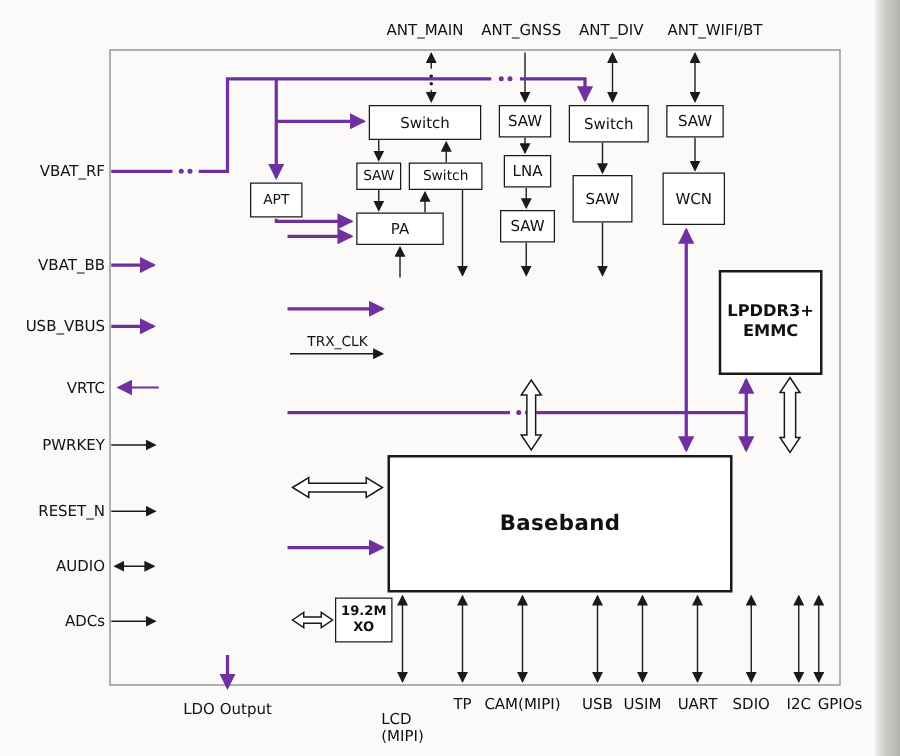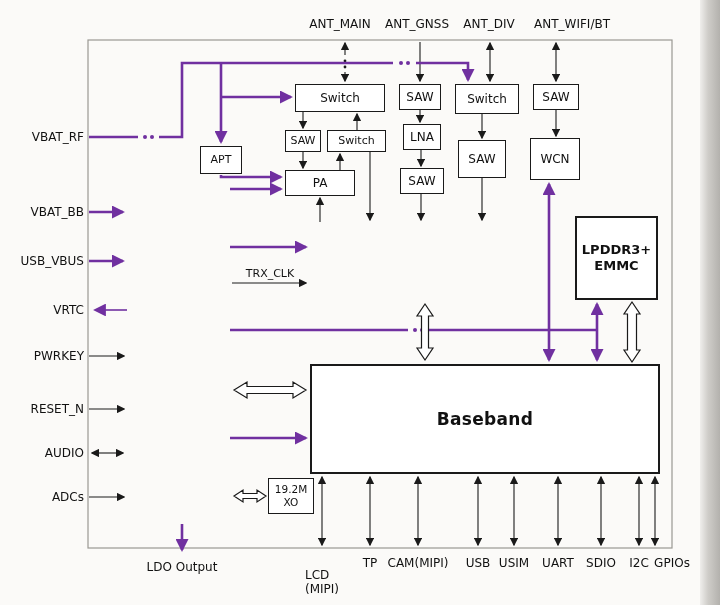--- a/index.html
+++ b/index.html
@@ -9,21 +9,21 @@
   .edge-strip { position:absolute; top:0; right:0; width:20px; height:605px;
     background:linear-gradient(to right,#efeeec,#cfcdc9 40%,#b3b1ad); }
   svg.wires { position:absolute; left:0; top:0; }
   .blk { position:absolute; display:flex; align-items:center; justify-content:center;
     background:#ffffff; border:1px solid #1a1a1a; font-size:12px; text-align:center;
     white-space:pre-line; line-height:1.2; }
   .blk.bold { font-weight:bold; font-size:17px; letter-spacing:.3px; }
   .blk.b2 { border-width:2px; }
   .blk.purple { border:2px solid #7030a0; }
   .blk.sm { font-size:11px; }
-  .blk.xs { font-size:10.5px; }
+  .blk.xs { font-size:10.5px;font-weight:bold; }
   .blk.mem { font-weight:bold; font-size:13px; }
   .lbl { position:absolute; font-size:12px; white-space:pre-line; }
   .lbl.c { transform:translateX(-50%); }
   .lbl.r { text-align:right; }
   .lbl.tiny { font-size:11px; }
 </style>
 </head>
 <body>
 
 <div class="stage">
@@ -135,21 +135,21 @@
   <div class="blk sm" style="left:285px;top:130px;width:36px;height:22px">SAW</div>
   <div class="blk sm" style="left:327px;top:130px;width:59px;height:22px">Switch</div>
   <div class="blk" style="left:403px;top:124px;width:38px;height:26px">LNA</div>
   <div class="blk" style="left:458px;top:140px;width:48px;height:38px">SAW</div>
   <div class="blk" style="left:530px;top:138px;width:50px;height:42px">WCN</div>
   <div class="blk sm" style="left:200px;top:146px;width:42px;height:28px">APT</div>
   <div class="blk" style="left:285px;top:170px;width:70px;height:26px">PA</div>
   <div class="blk" style="left:400px;top:168px;width:44px;height:26px">SAW</div>
   <div class="blk mem b2" style="left:575px;top:216px;width:83px;height:84px">LPDDR3+
 EMMC</div>
-  <div class="blk bold b2" style="left:310px;top:364px;width:350px;height:110px">Baseband</div>
+  <div class="blk bold b2" style="left:310px;top:364px;width:276px;height:110px">Baseband</div>
   <div class="blk xs" style="left:268px;top:478px;width:46px;height:36px">19.2M
 XO</div>
 
   <div class="lbl c" style="left:340px;top:17px">ANT_MAIN</div>
   <div class="lbl c" style="left:417px;top:17px">ANT_GNSS</div>
   <div class="lbl c" style="left:489px;top:17px">ANT_DIV</div>
   <div class="lbl c" style="left:572px;top:17px">ANT_WIFI/BT</div>
 
   <div class="lbl r" style="left:6px;top:130px;width:78px">VBAT_RF</div>
   <div class="lbl r" style="left:6px;top:205px;width:78px">VBAT_BB</div>

